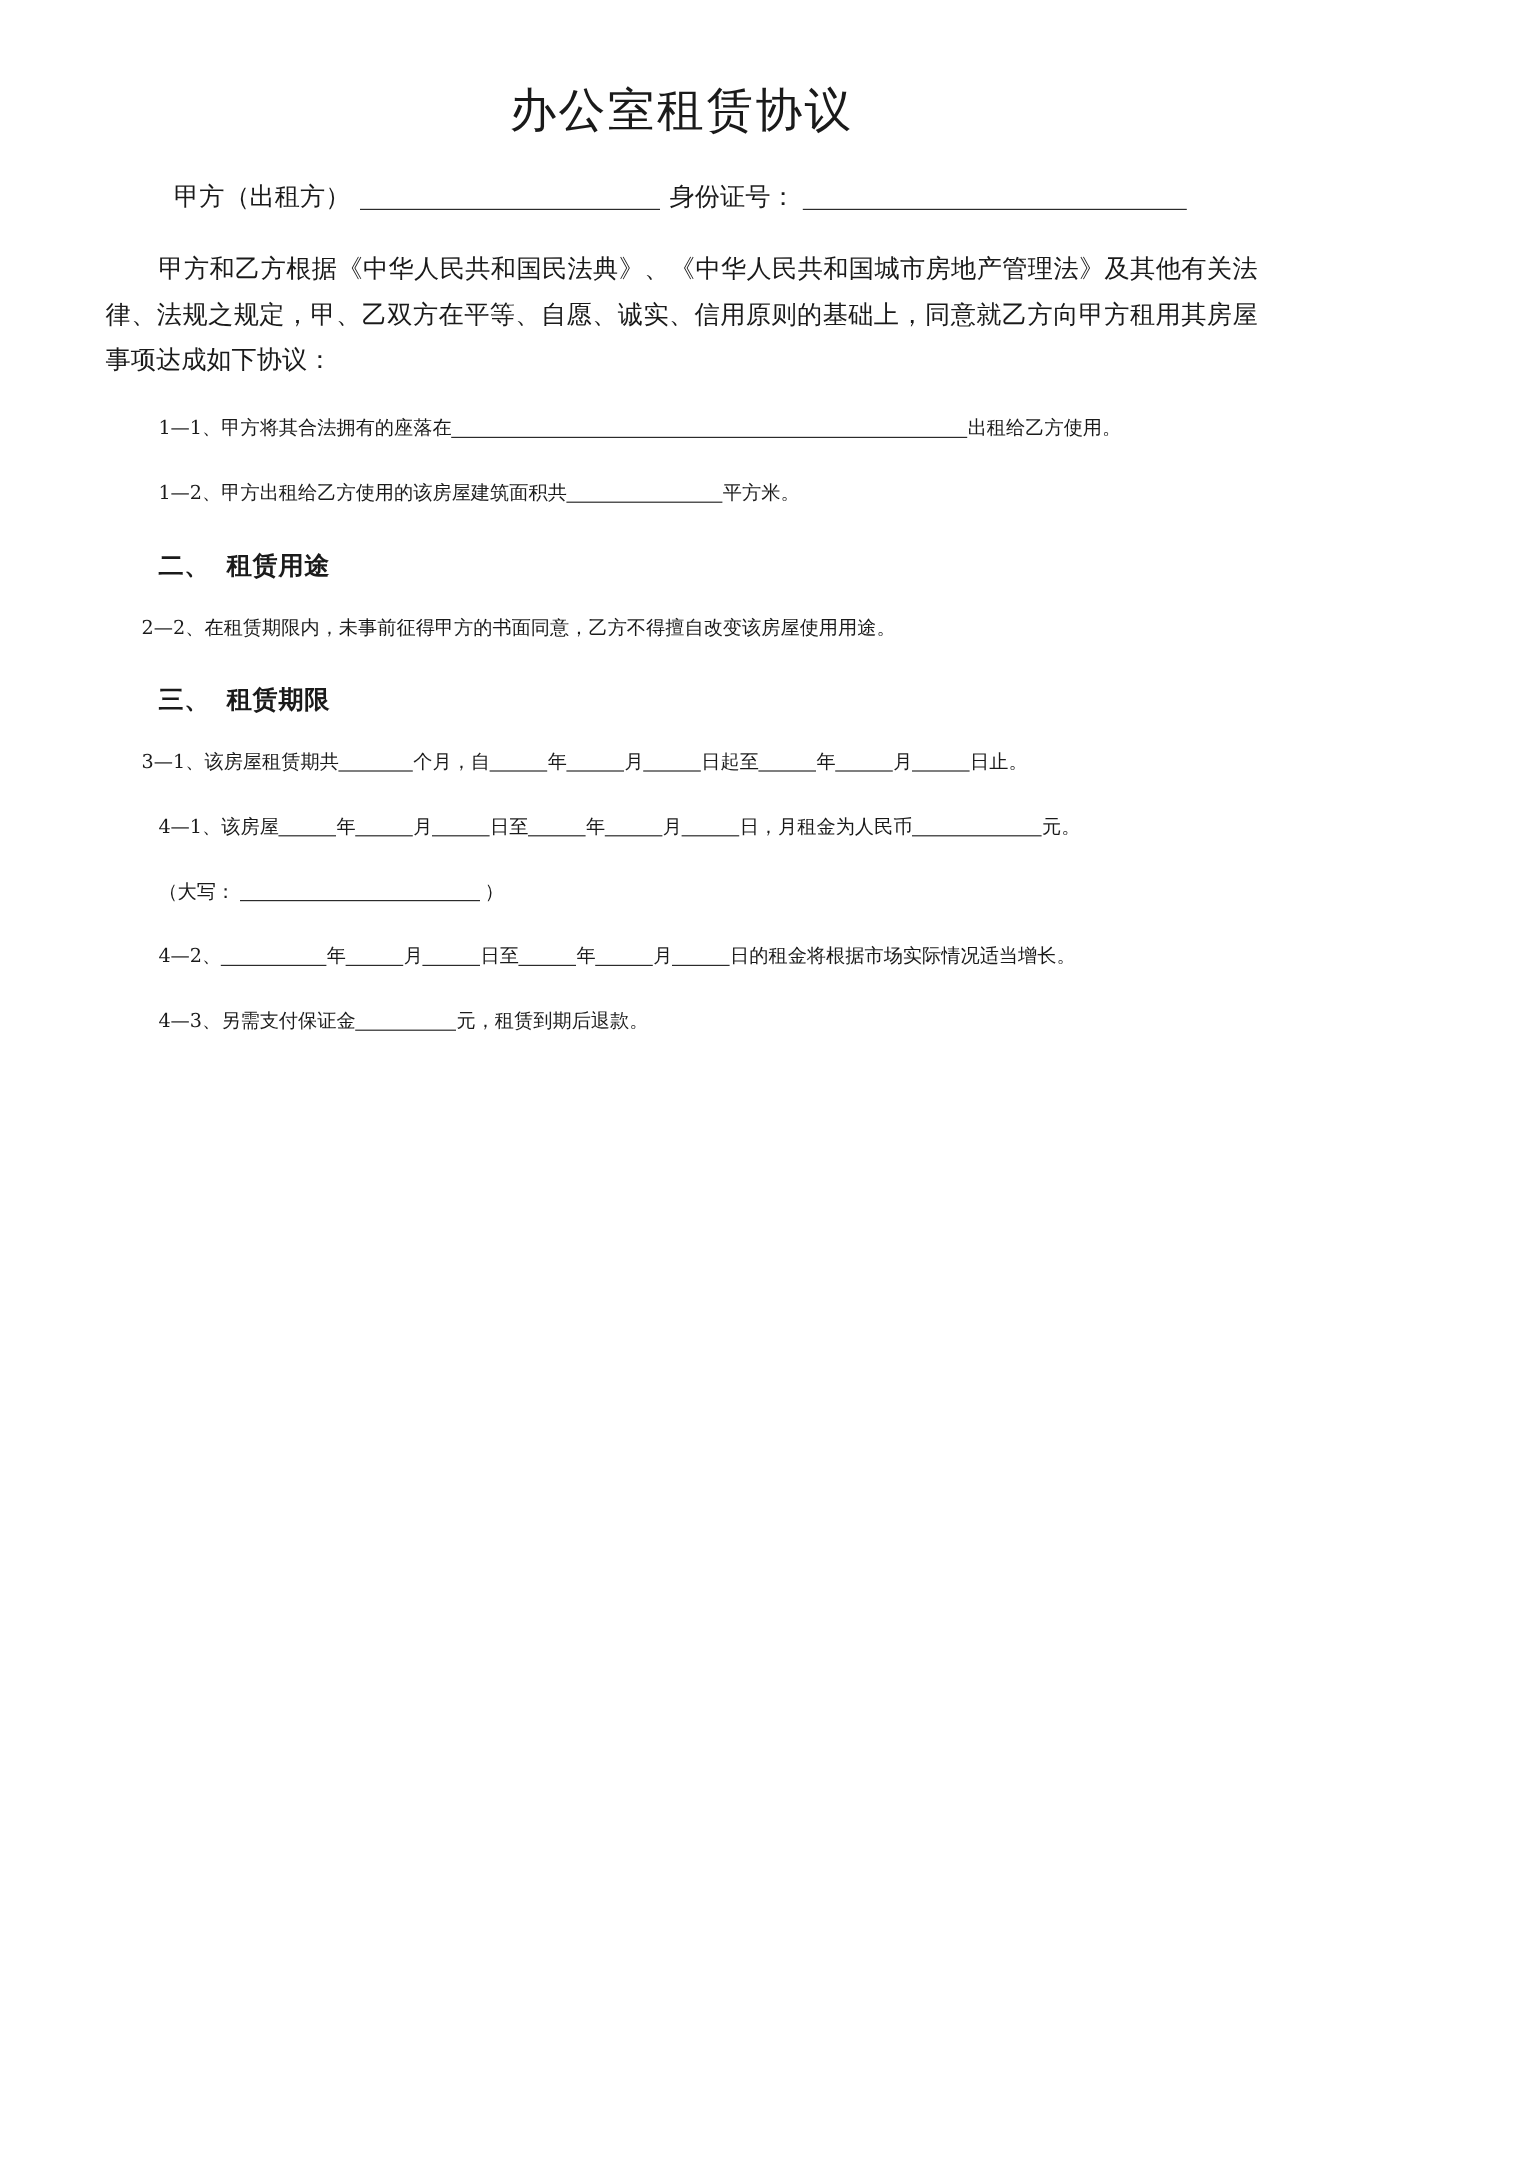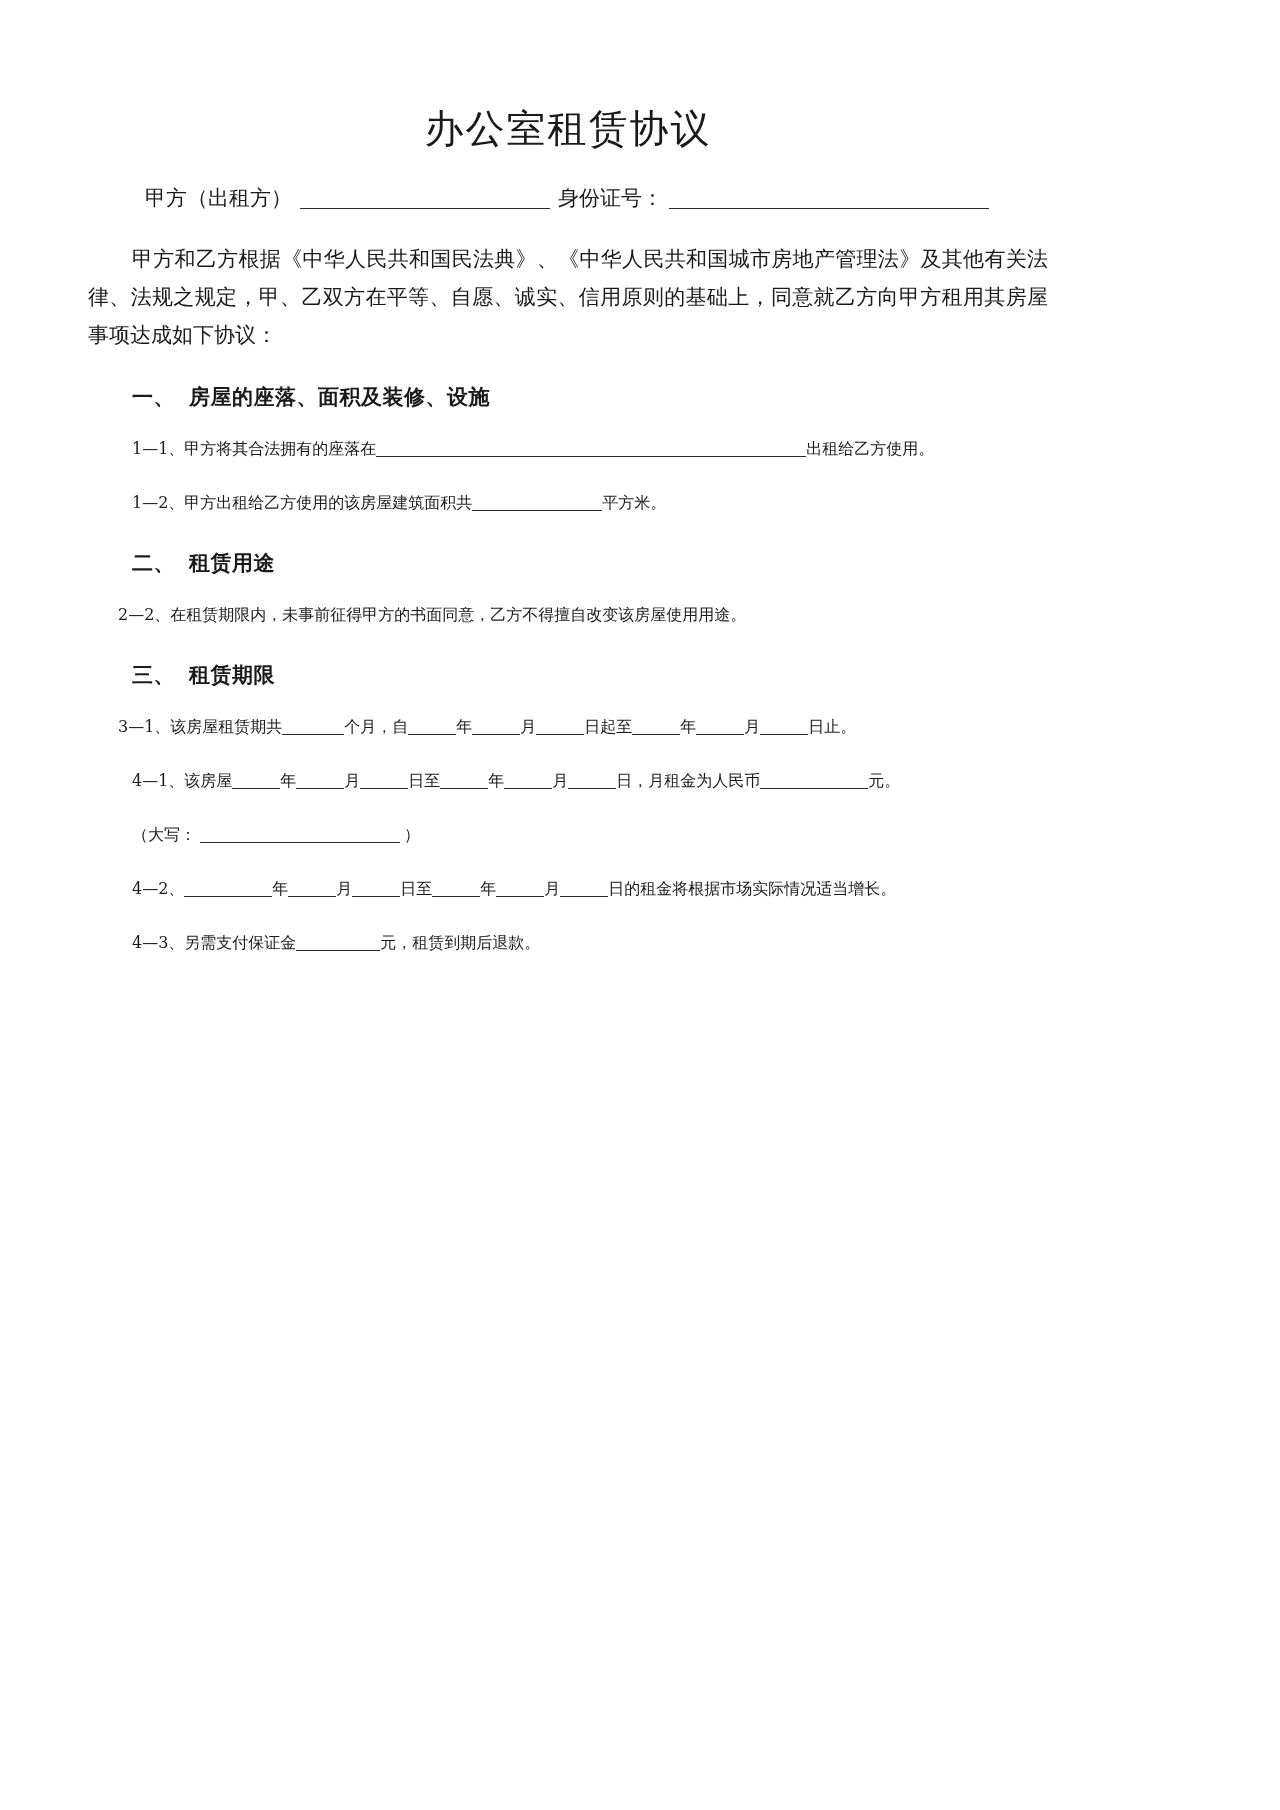--- a/index.html
+++ b/index.html
@@ -28,23 +28,23 @@
     top: 0;
     width: 960px;
   }
   .doc-title {
     text-align: center;
     font-size: 39px;
     line-height: 1.2;
     font-weight: 400;
     letter-spacing: 2px;
     margin: 0;
-    padding-top: 106px;
+    padding-top: 72px;
     padding-bottom: 0;
-    font-family: Liberation Serif, serif;
+    font-family: Liberation Mono, monospace;
   }
   .party-block {
     margin-top: 35px;
   }
   .party-line {
     font-size: 21px;
     line-height: 1.0;
     margin: 0 0 33px 0;
     white-space: nowrap;
     padding-left: 57px;
@@ -116,21 +116,20 @@
 
       <div class="party-line">
         <span class="lbl">甲方（出租方）</span><span class="fill w-name"></span><span class="lbl">身份证号：</span><span class="fill w-id"></span>
       </div>
 
 
     </div>
 
     <p class="para">甲方和乙方根据《中华人民共和国民法典》、《中华人民共和国城市房地产管理法》及其他有关法律、法规之规定，甲、乙双方在平等、自愿、诚实、信用原则的基础上，同意就乙方向甲方租用其房屋事项达成如下协议：</p>
 
-    <h2 class="sec"><span class="sec-num">一、</span><span>房屋的座落、面积及装修、设施</span></h2>
 
     <p class="clause"><span>1—1、</span><span>甲方将其合法拥有的座落在</span><span class="ul-inline u-addr"></span><span>出租给乙方使用。</span></p>
 
     <p class="clause"><span>1—2、</span><span>甲方出租给乙方使用的该房屋建筑面积共</span><span class="ul-inline u-area"></span><span>平方米。</span></p>
 
     <h2 class="sec"><span class="sec-num">二、</span><span>租赁用途</span></h2>
 
 
     <p class="clause flush"><span>2—2、</span><span>在租赁期限内，未事前征得甲方的书面同意，乙方不得擅自改变该房屋使用用途。</span></p>
 

